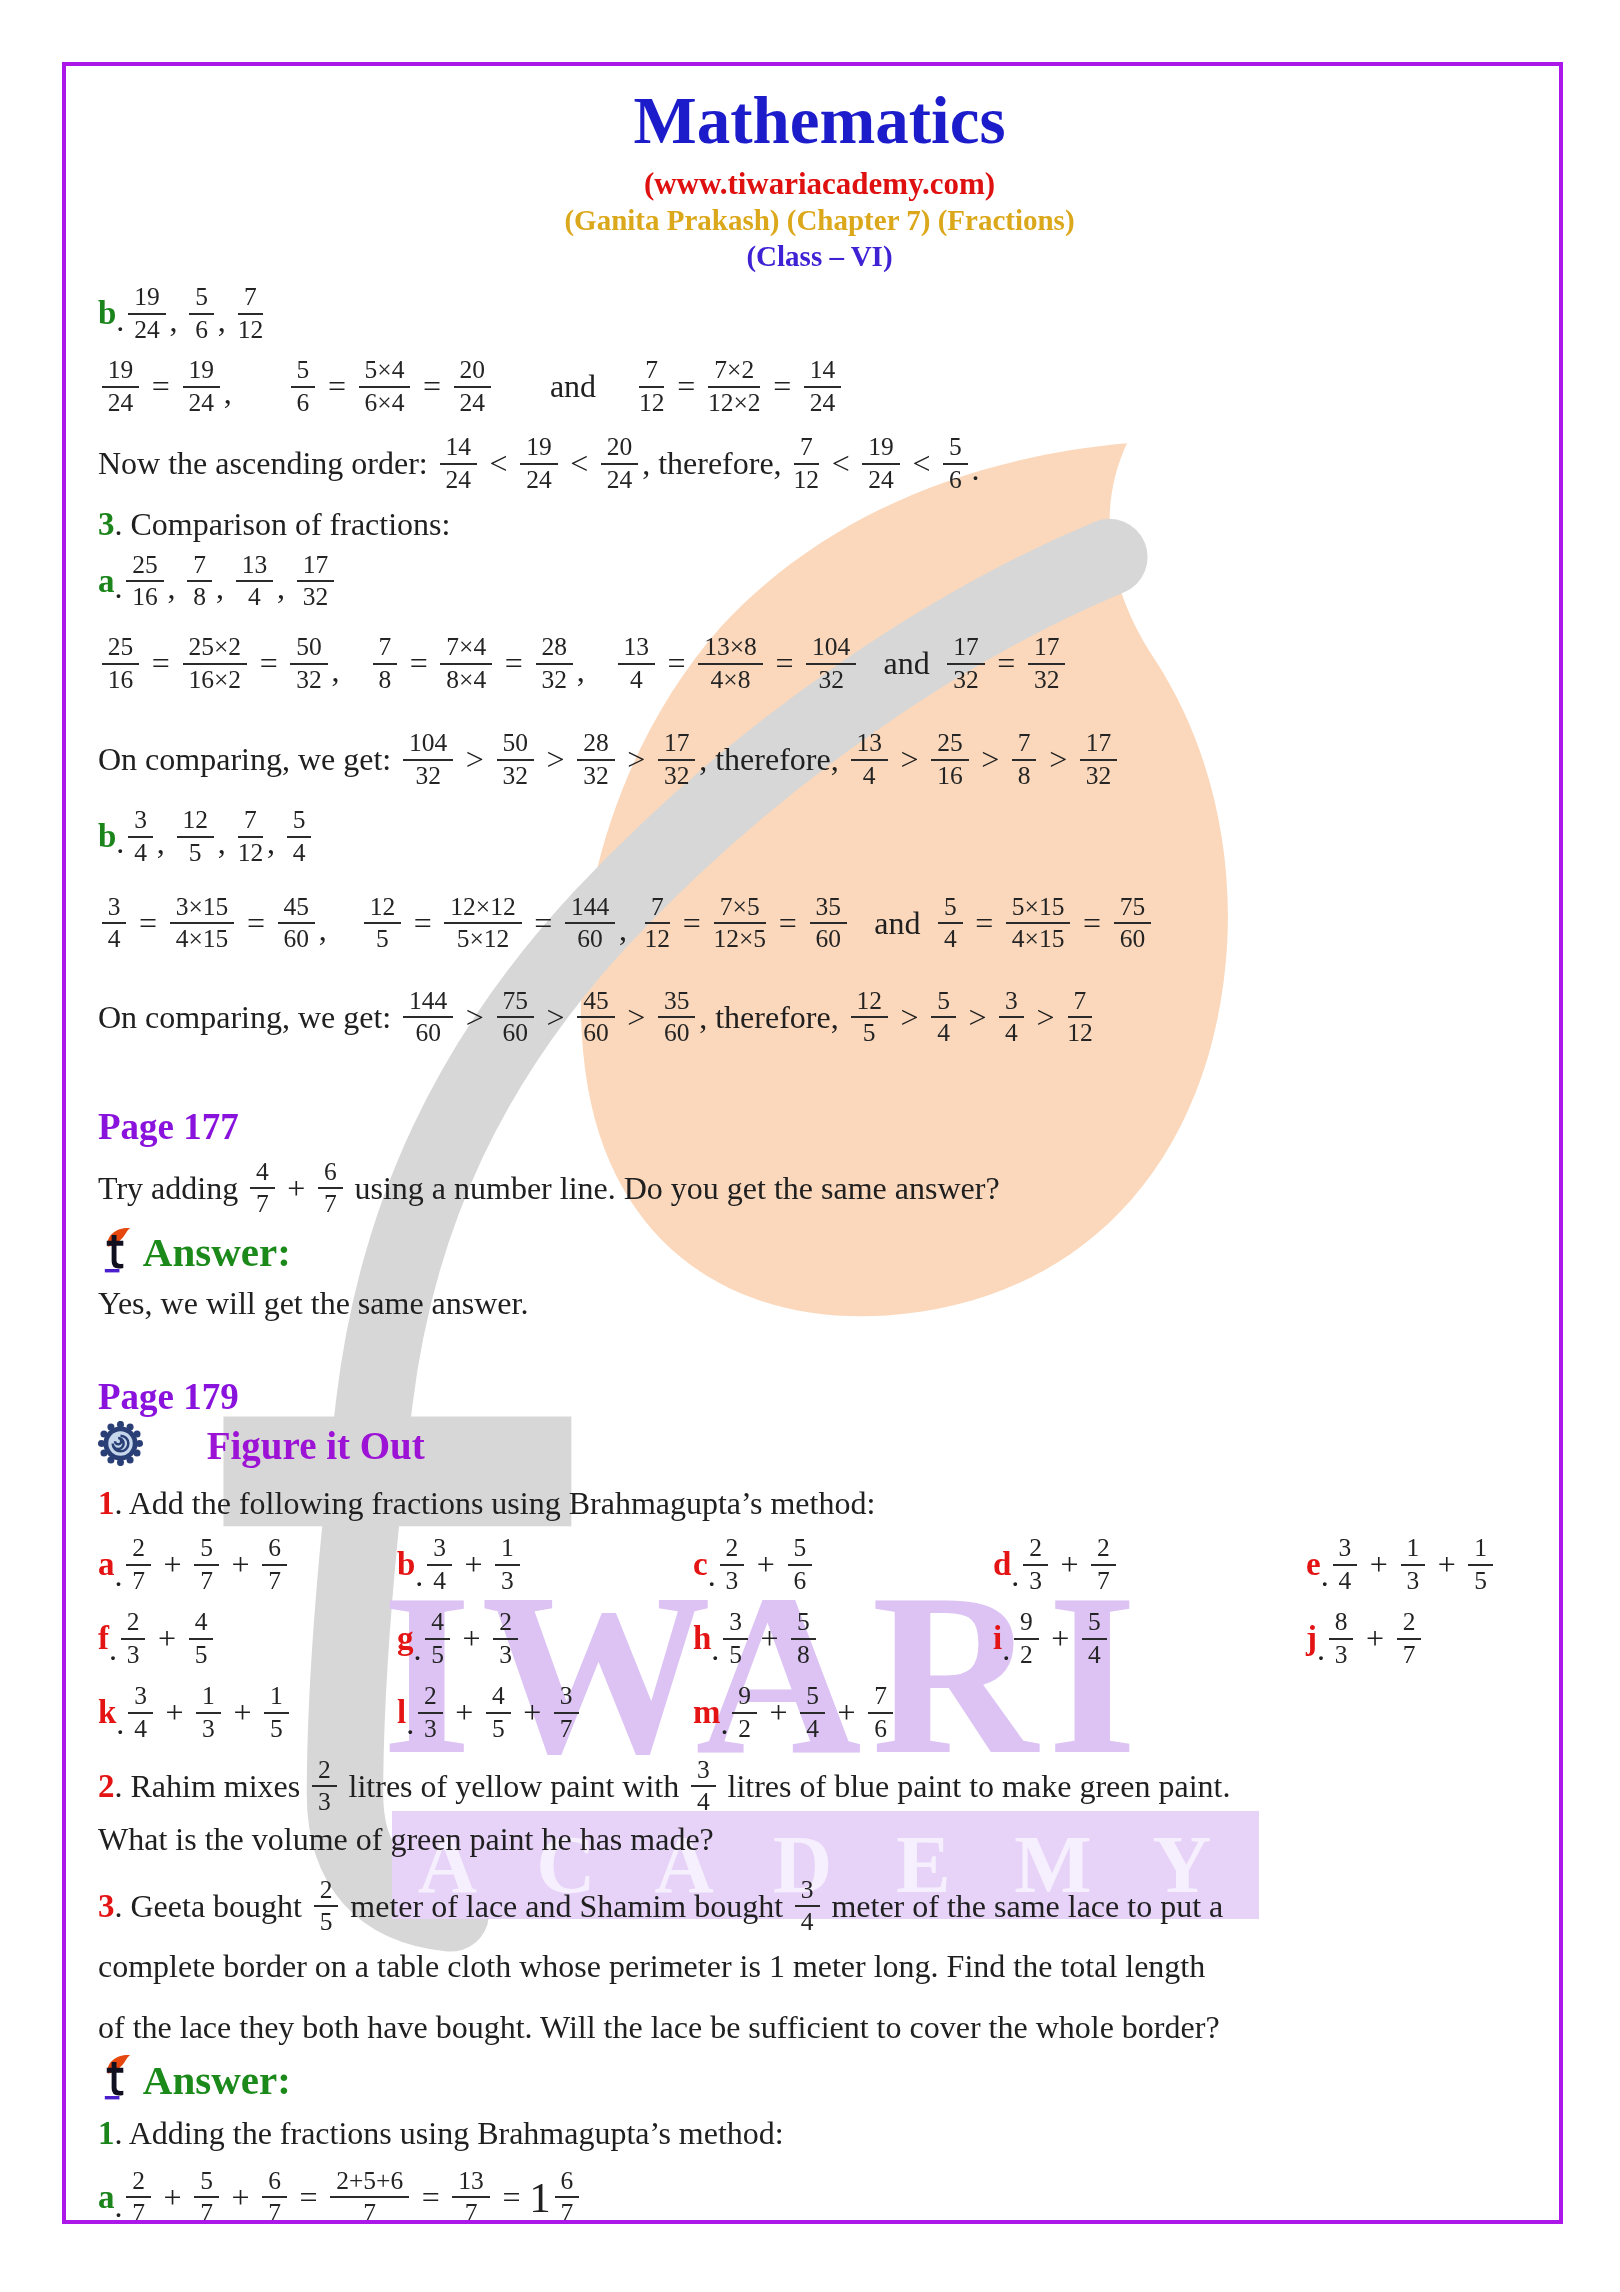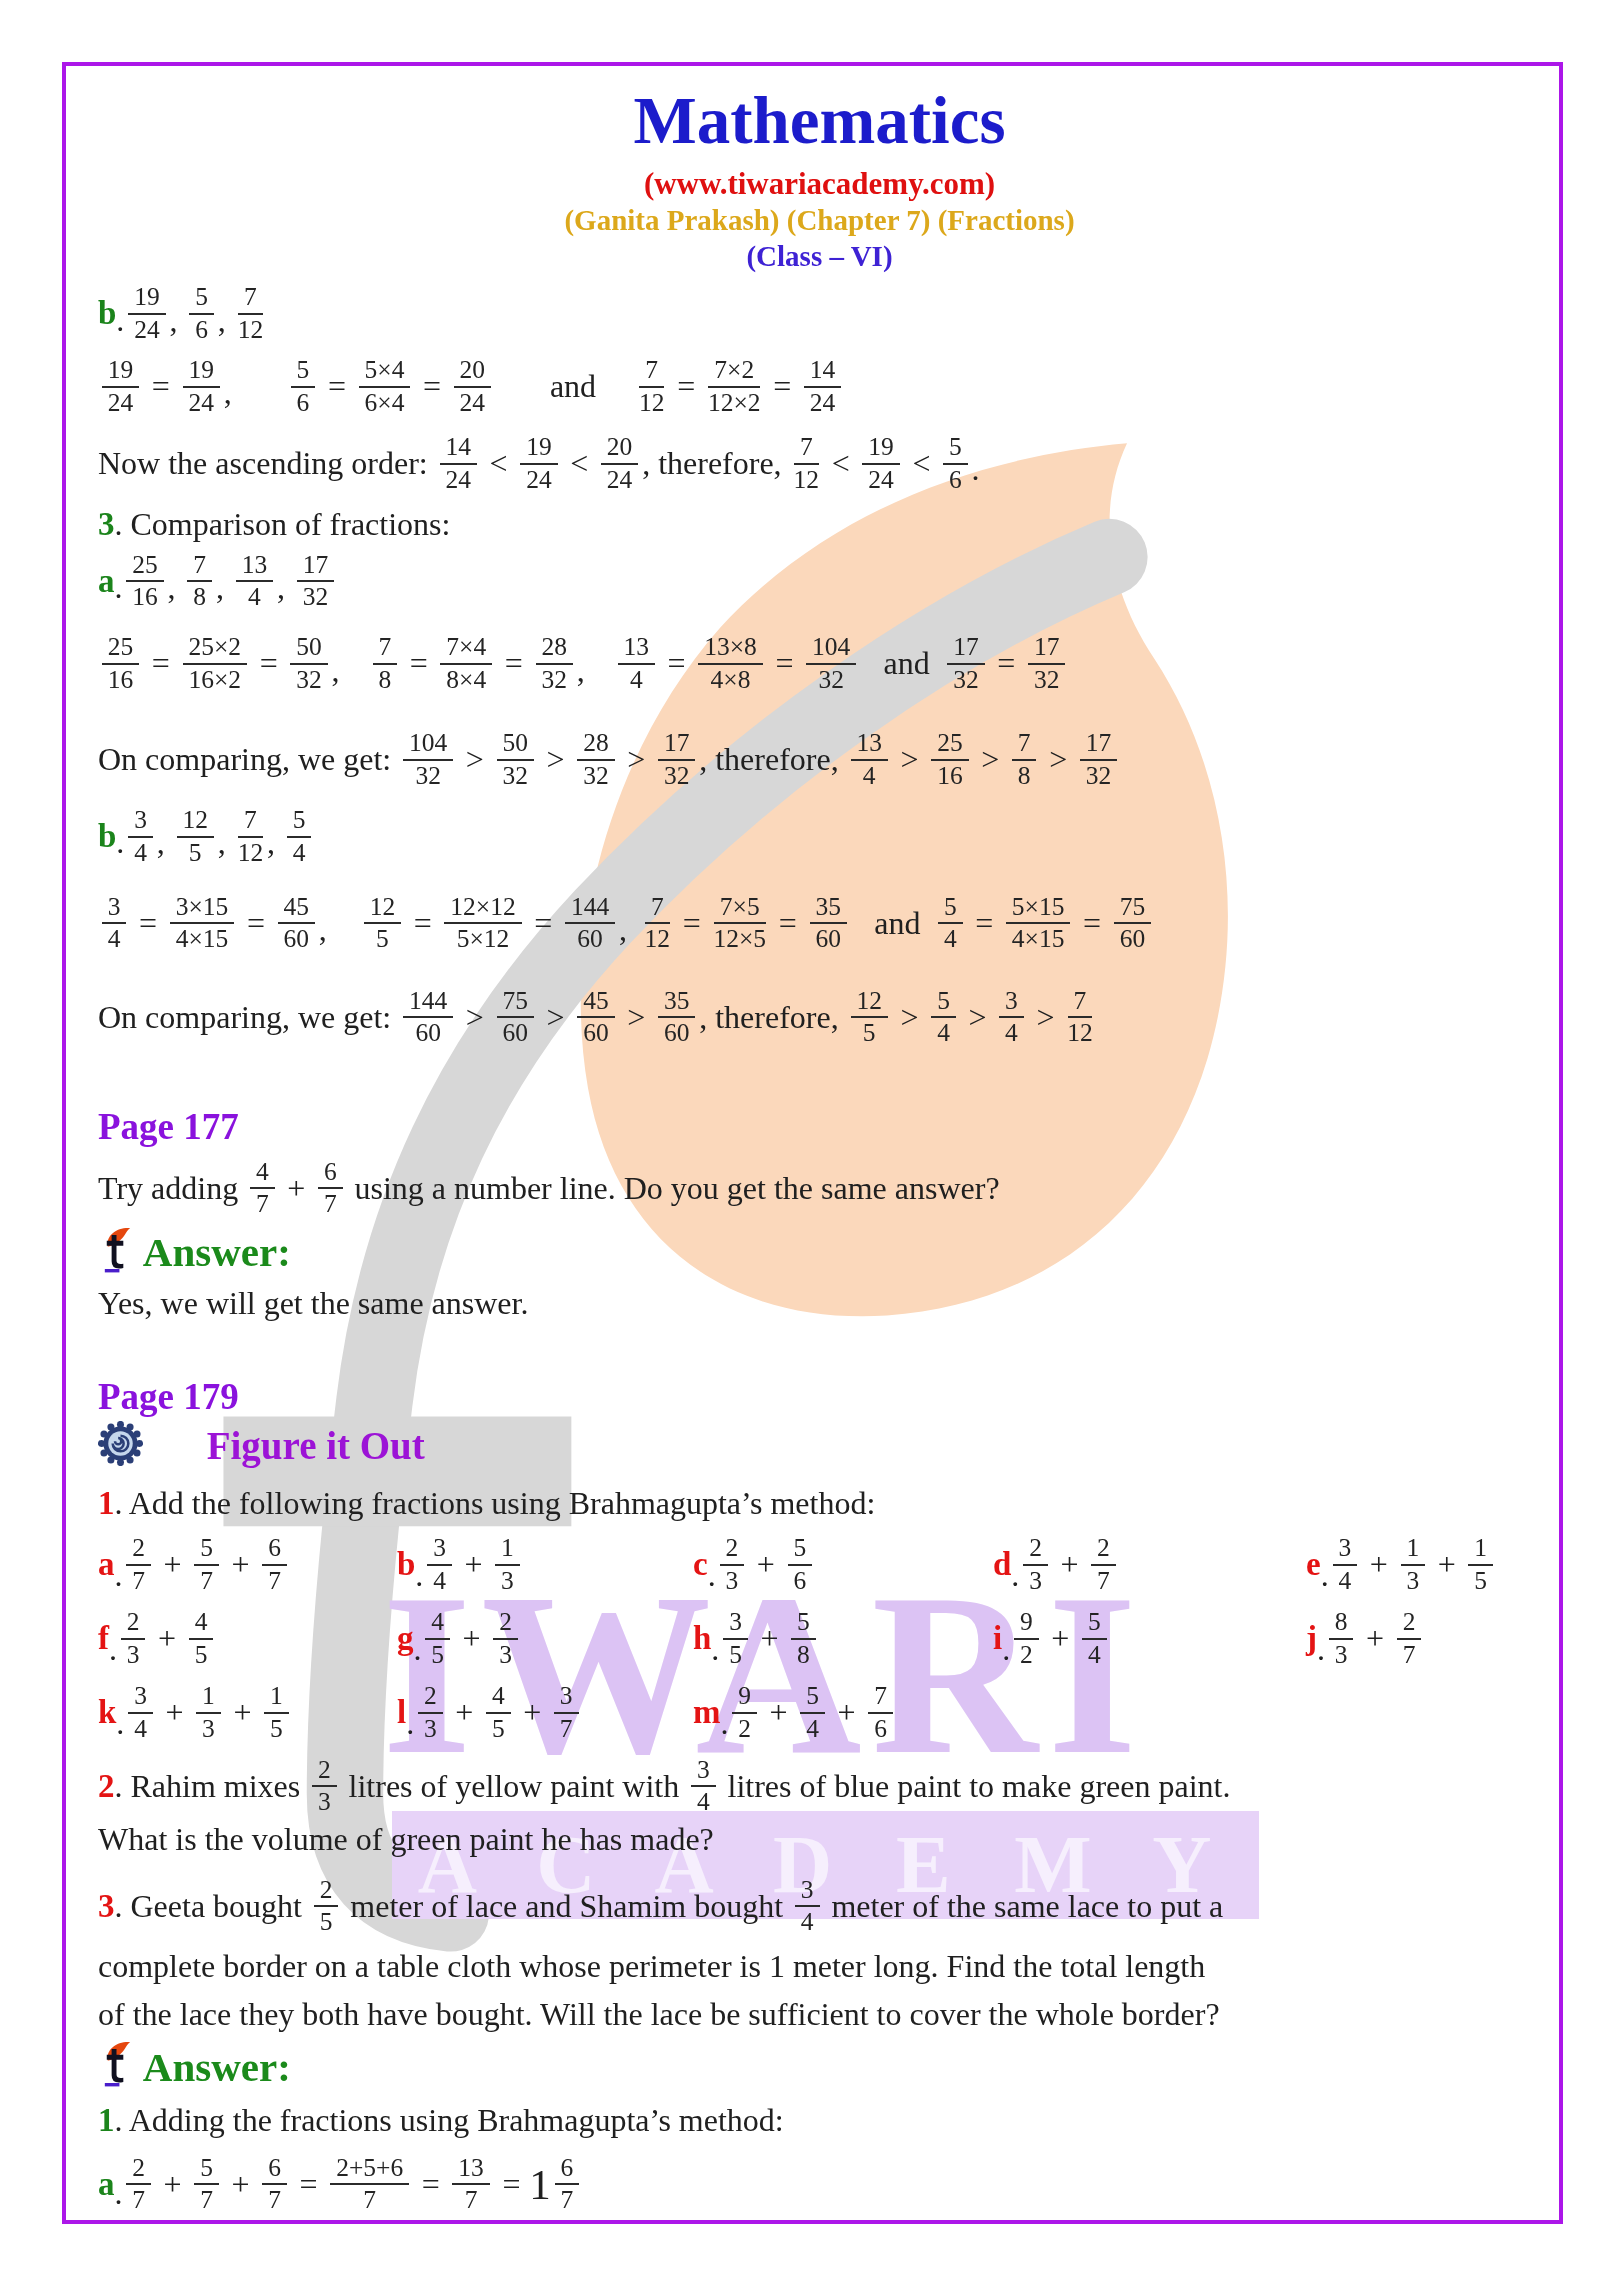--- a/index.html
+++ b/index.html
@@ -704,21 +704,21 @@
           <span class="den">5</span>
         </span>
         <span class="tx"> meter of lace and Shamim bought </span>
         <span class="frac">
           <span class="num">3</span>
           <span class="den">4</span>
         </span>
         <span class="tx"> meter of the same lace to put a</span>
       </div>
     <div class="tline" style="margin-top:7.8px">complete border on a table cloth whose perimeter is 1 meter long. Find the total length</div>
-    <div class="tline" style="margin-top:7px">of the lace they both have bought. Will the lace be sufficient to cover the whole border?</div>
+    <div class="tline" style="margin-top:20px">of the lace they both have bought. Will the lace be sufficient to cover the whole border?</div>
 
     <div class="ansrow" style="margin-top:5.9px">
       <span>
         <svg width="37" height="51" viewBox="0 0 38 52">
           <path d="M10 22 C8 10 20 2 33 3 C28 7 28 12 21 17 C16 20.5 12 22 10 22 Z" fill="#e5470e"></path>
           <path d="M9 16 h5 v-6 h5 v6 h7 v5 h-7 v15 q0 5 7 3.5 v4.5 q-12 2.5 -12 -7 v-16 h-5 Z" fill="#101020"></path>
           <rect x="7" y="45" width="15" height="3.5" fill="#4a1ecb"></rect>
         </svg>
       </span>
       <span class="ans-label">Answer:</span>

